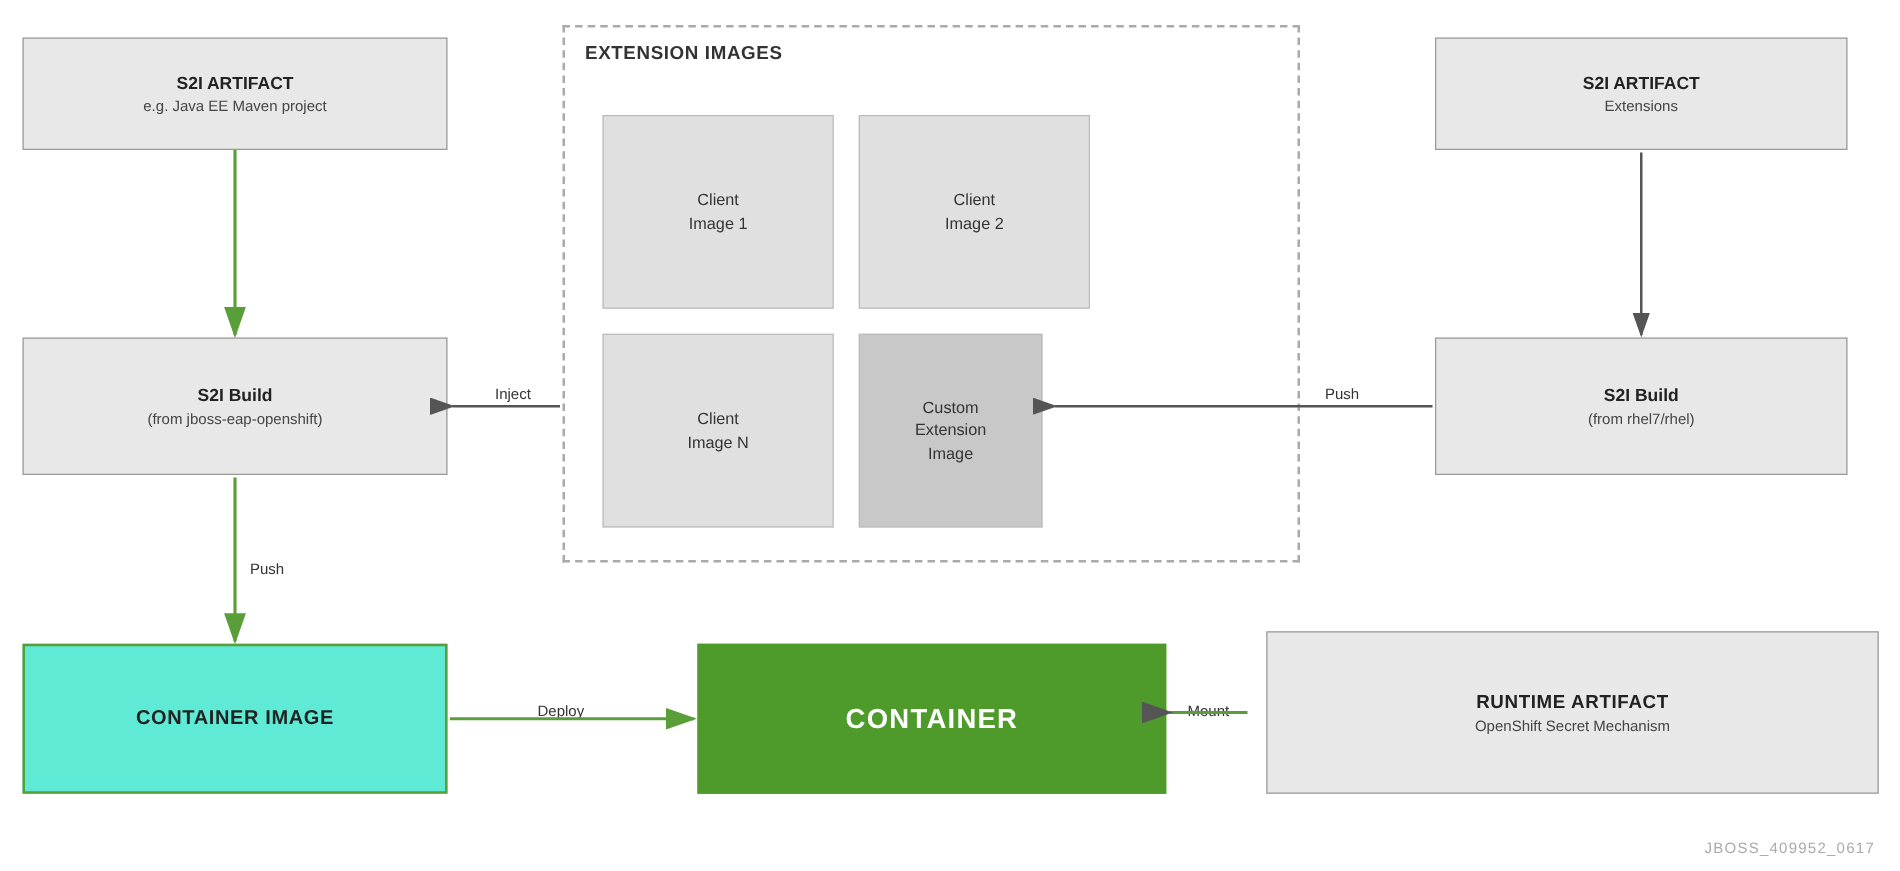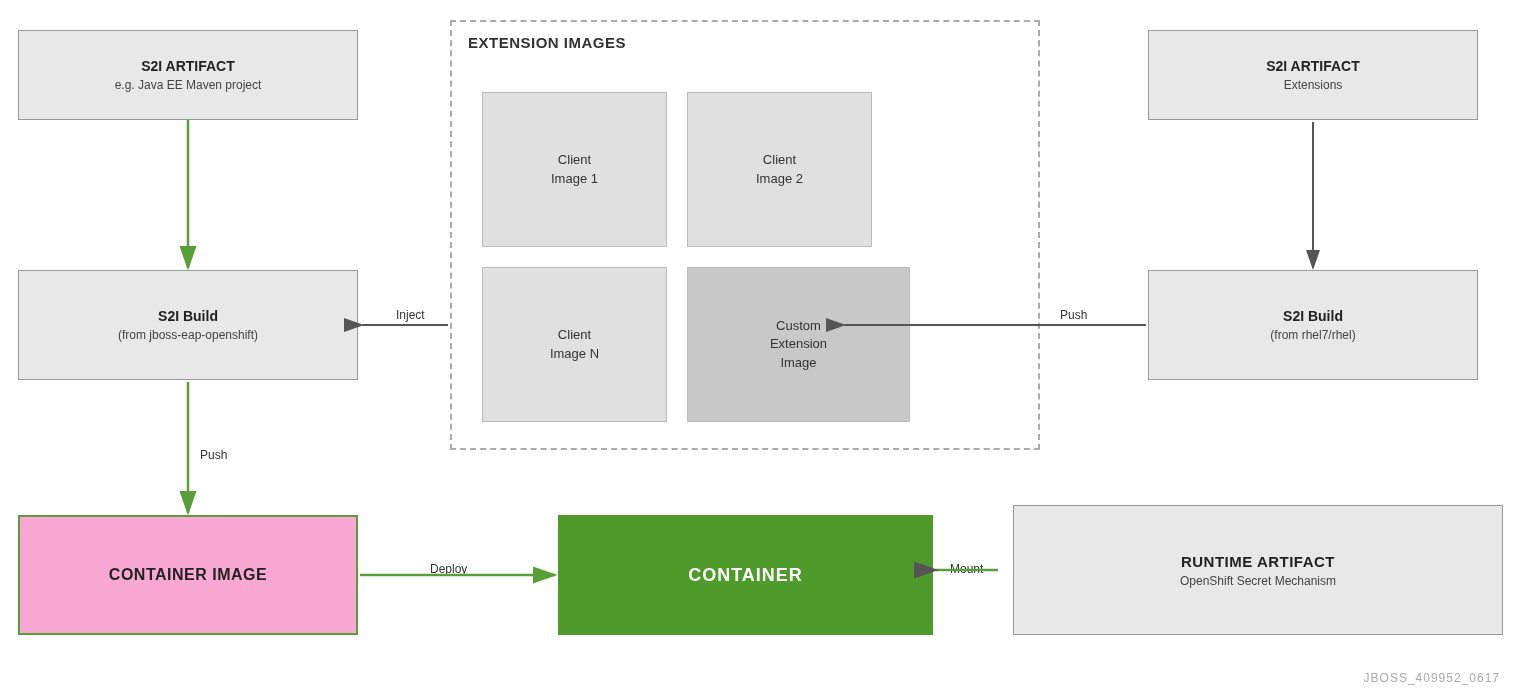--- a/index.html
+++ b/index.html
@@ -35,33 +35,33 @@
       color: #222;
     }
     .box-subtitle {
       font-size: 12px;
       color: #444;
       margin-top: 4px;
     }
 
     
     .box-green-border {
-      background: #f9a8d4;
+      background: #5eead4;
       border: 2.5px solid #5a9e3a;
       text-align: right;
     }
 
     
     .box-green-fill {
       background: #4e9a2a;
       border: 2px solid #4e9a2a;
     }
     .box-green-fill .box-title {
       color: #fff;
-      font-size: 18px;
+      font-size: 22px;
       font-weight: bold;
       letter-spacing: 1px;
       text-align: center;
     }
 
     
     #container-image {
       left: 18px;
       top: 515px;
       width: 340px;
@@ -240,21 +240,21 @@
     <div class="ext-img-box" style="left:235px;top:55px;width:185px;height:155px;">
       <span style="white-space:pre-line;">Client
 Image 2</span>
     </div>
 
     <div class="ext-img-box" style="left:30px;top:230px;width:185px;height:155px;">
       <span style="white-space:pre-line;">Client
 Image N</span>
     </div>
 
-    <div class="ext-img-box darker" style="left:235px;top:230px;width:223px;height:155px;">
+    <div class="ext-img-box darker" style="left:235px;top:230px;width:147px;height:155px;">
       <span style="white-space:pre-line;">Custom
 Extension
 Image</span>
     </div>
   </div>
 
   <div class="arrow-label" style="left:200px;top:448px;">Push</div>
   <div class="arrow-label" style="left:396px;top:308px;">Inject</div>
   <div class="arrow-label" style="left:1060px;top:308px;">Push</div>
   <div class="arrow-label" style="left:430px;top:562px;">Deploy</div>

